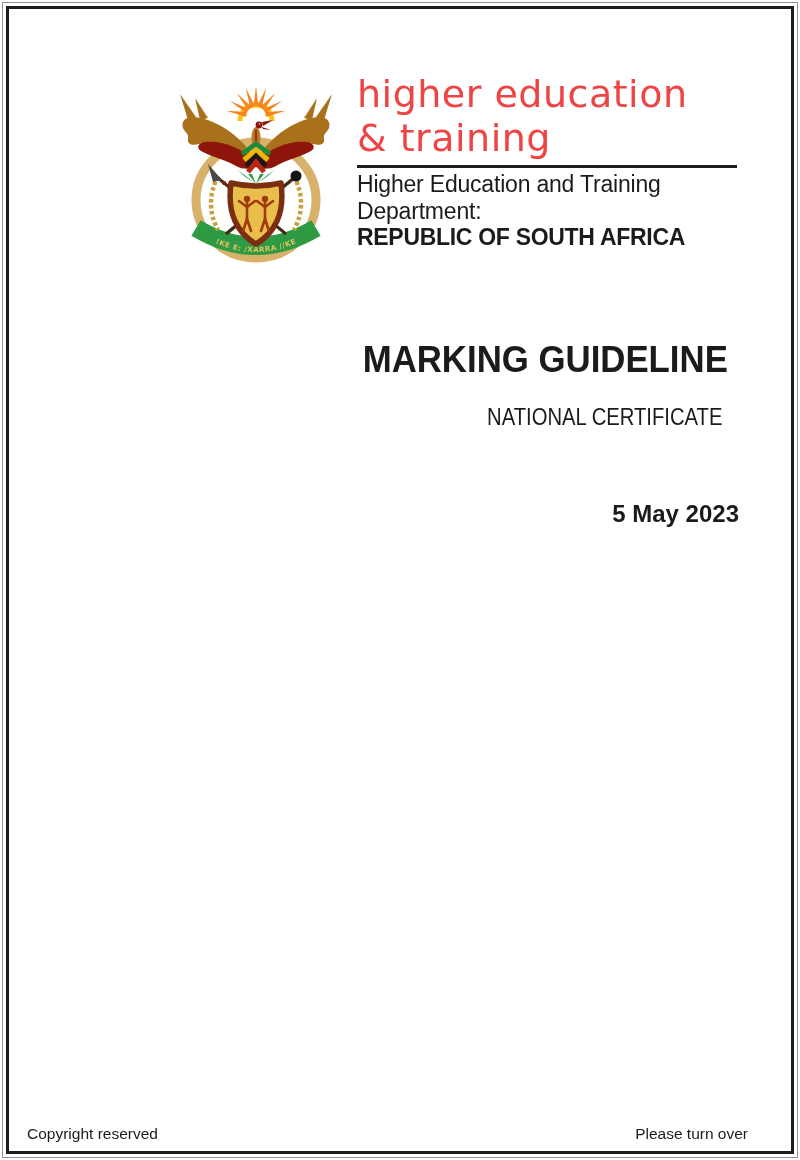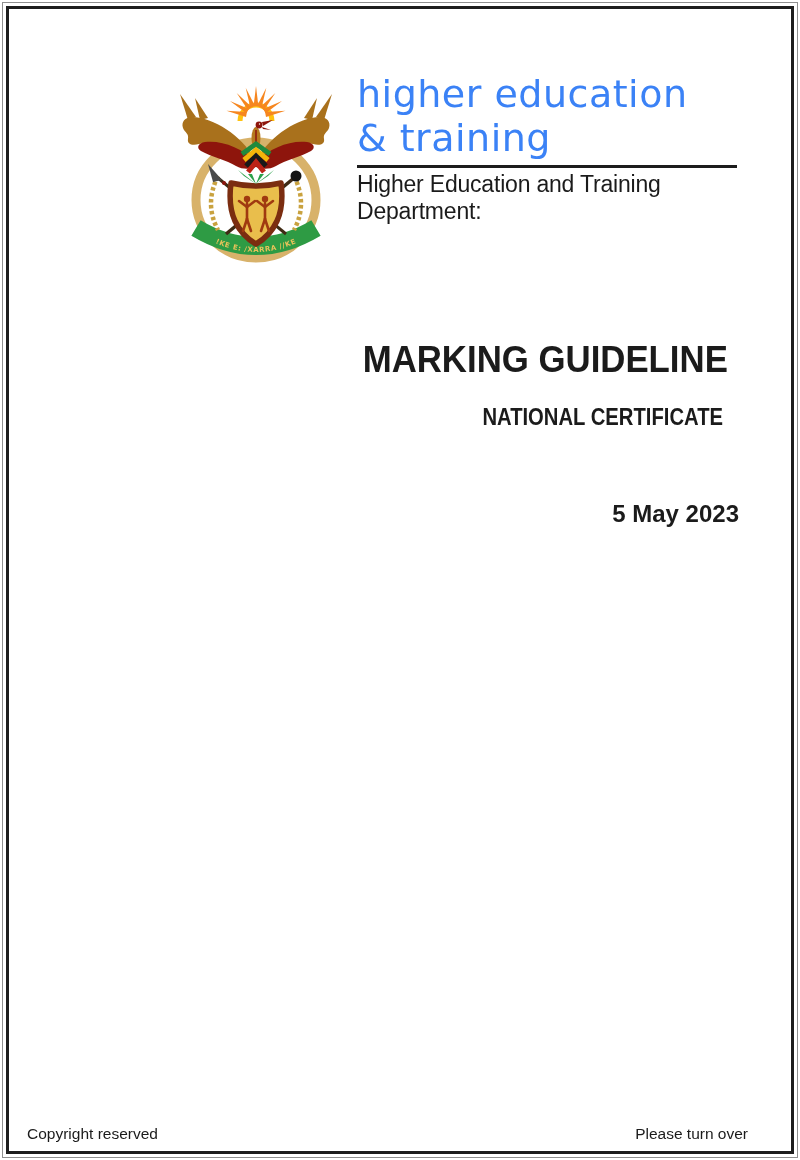--- a/index.html
+++ b/index.html
@@ -14,36 +14,36 @@
   
   .frame-outer{position:absolute;inset:2px;border:1px solid #8f8f8f;pointer-events:none;}
   .frame-inner{position:absolute;inset:6px;border:3px solid #1d1d1d;pointer-events:none;}
 
   
   .logo{position:absolute;left:177px;top:80px;width:158px;height:188px;}
   .wordmark{
     position:absolute;left:357px;top:72px;
     font-family:"DejaVu Sans", sans-serif;
     font-size:38px;line-height:44px;letter-spacing:0.5px;
-    color:#3b82f6;white-space:nowrap;
+    color:#ef4444;white-space:nowrap;
   }
   .hdr-rule{position:absolute;left:357px;top:165px;width:380px;height:3px;background:#1d1d1d;}
   .dept{
     position:absolute;left:357px;top:171px;
     font-size:23px;line-height:26.5px;letter-spacing:-0.2px;white-space:nowrap;
   }
   .dept .country{font-weight:bold;letter-spacing:-0.3px;}
 
   
   .content{position:absolute;left:27px;width:712px;top:0;height:1160px;text-align:right;}
   .line{position:absolute;left:0;right:0;white-space:nowrap;}
   .cx{display:inline-block;transform-origin:50% 50%;}
   .doc-title{top:340px;font-size:37px;line-height:40px;font-weight:bold;}
   .doc-title .cx{transform:scaleX(0.94);}
-  .certificate{top:404px;font-size:23px;line-height:26px;font-weight:bold;}
+  .certificate{top:404px;font-size:23px;line-height:26px;font-weight:normal;}
   .certificate .cx{transform:scaleX(0.88);}
   .subject{top:448px;font-size:27.5px;line-height:32px;font-weight:bold;}
   .subject .cx{transform:scaleX(0.83);}
   .exam-date{top:500px;font-size:24px;line-height:28px;font-weight:bold;}
   .pages-note{top:626px;font-size:16.5px;line-height:20px;font-weight:bold;letter-spacing:0.1px;}
 
   
   .footer{
     position:absolute;left:27px;right:52px;top:1124px;
     display:flex;justify-content:space-between;
@@ -155,20 +155,21 @@
   </svg>
 
   <div class="wordmark">
     <div>higher education</div>
     <div>&amp; training</div>
   </div>
   <div class="hdr-rule"></div>
   <div class="dept">
     <div>Higher Education and Training</div>
     <div>Department:</div>
+    <div class="country">REPUBLIC OF SOUTH AFRICA</div>
   </div>
 
   <div class="content">
     <div class="line doc-title">
       <span class="cx">MARKING GUIDELINE</span>
     </div>
     <div class="line certificate">
       <span class="cx">NATIONAL CERTIFICATE</span>
     </div>
     <div class="line exam-date">

